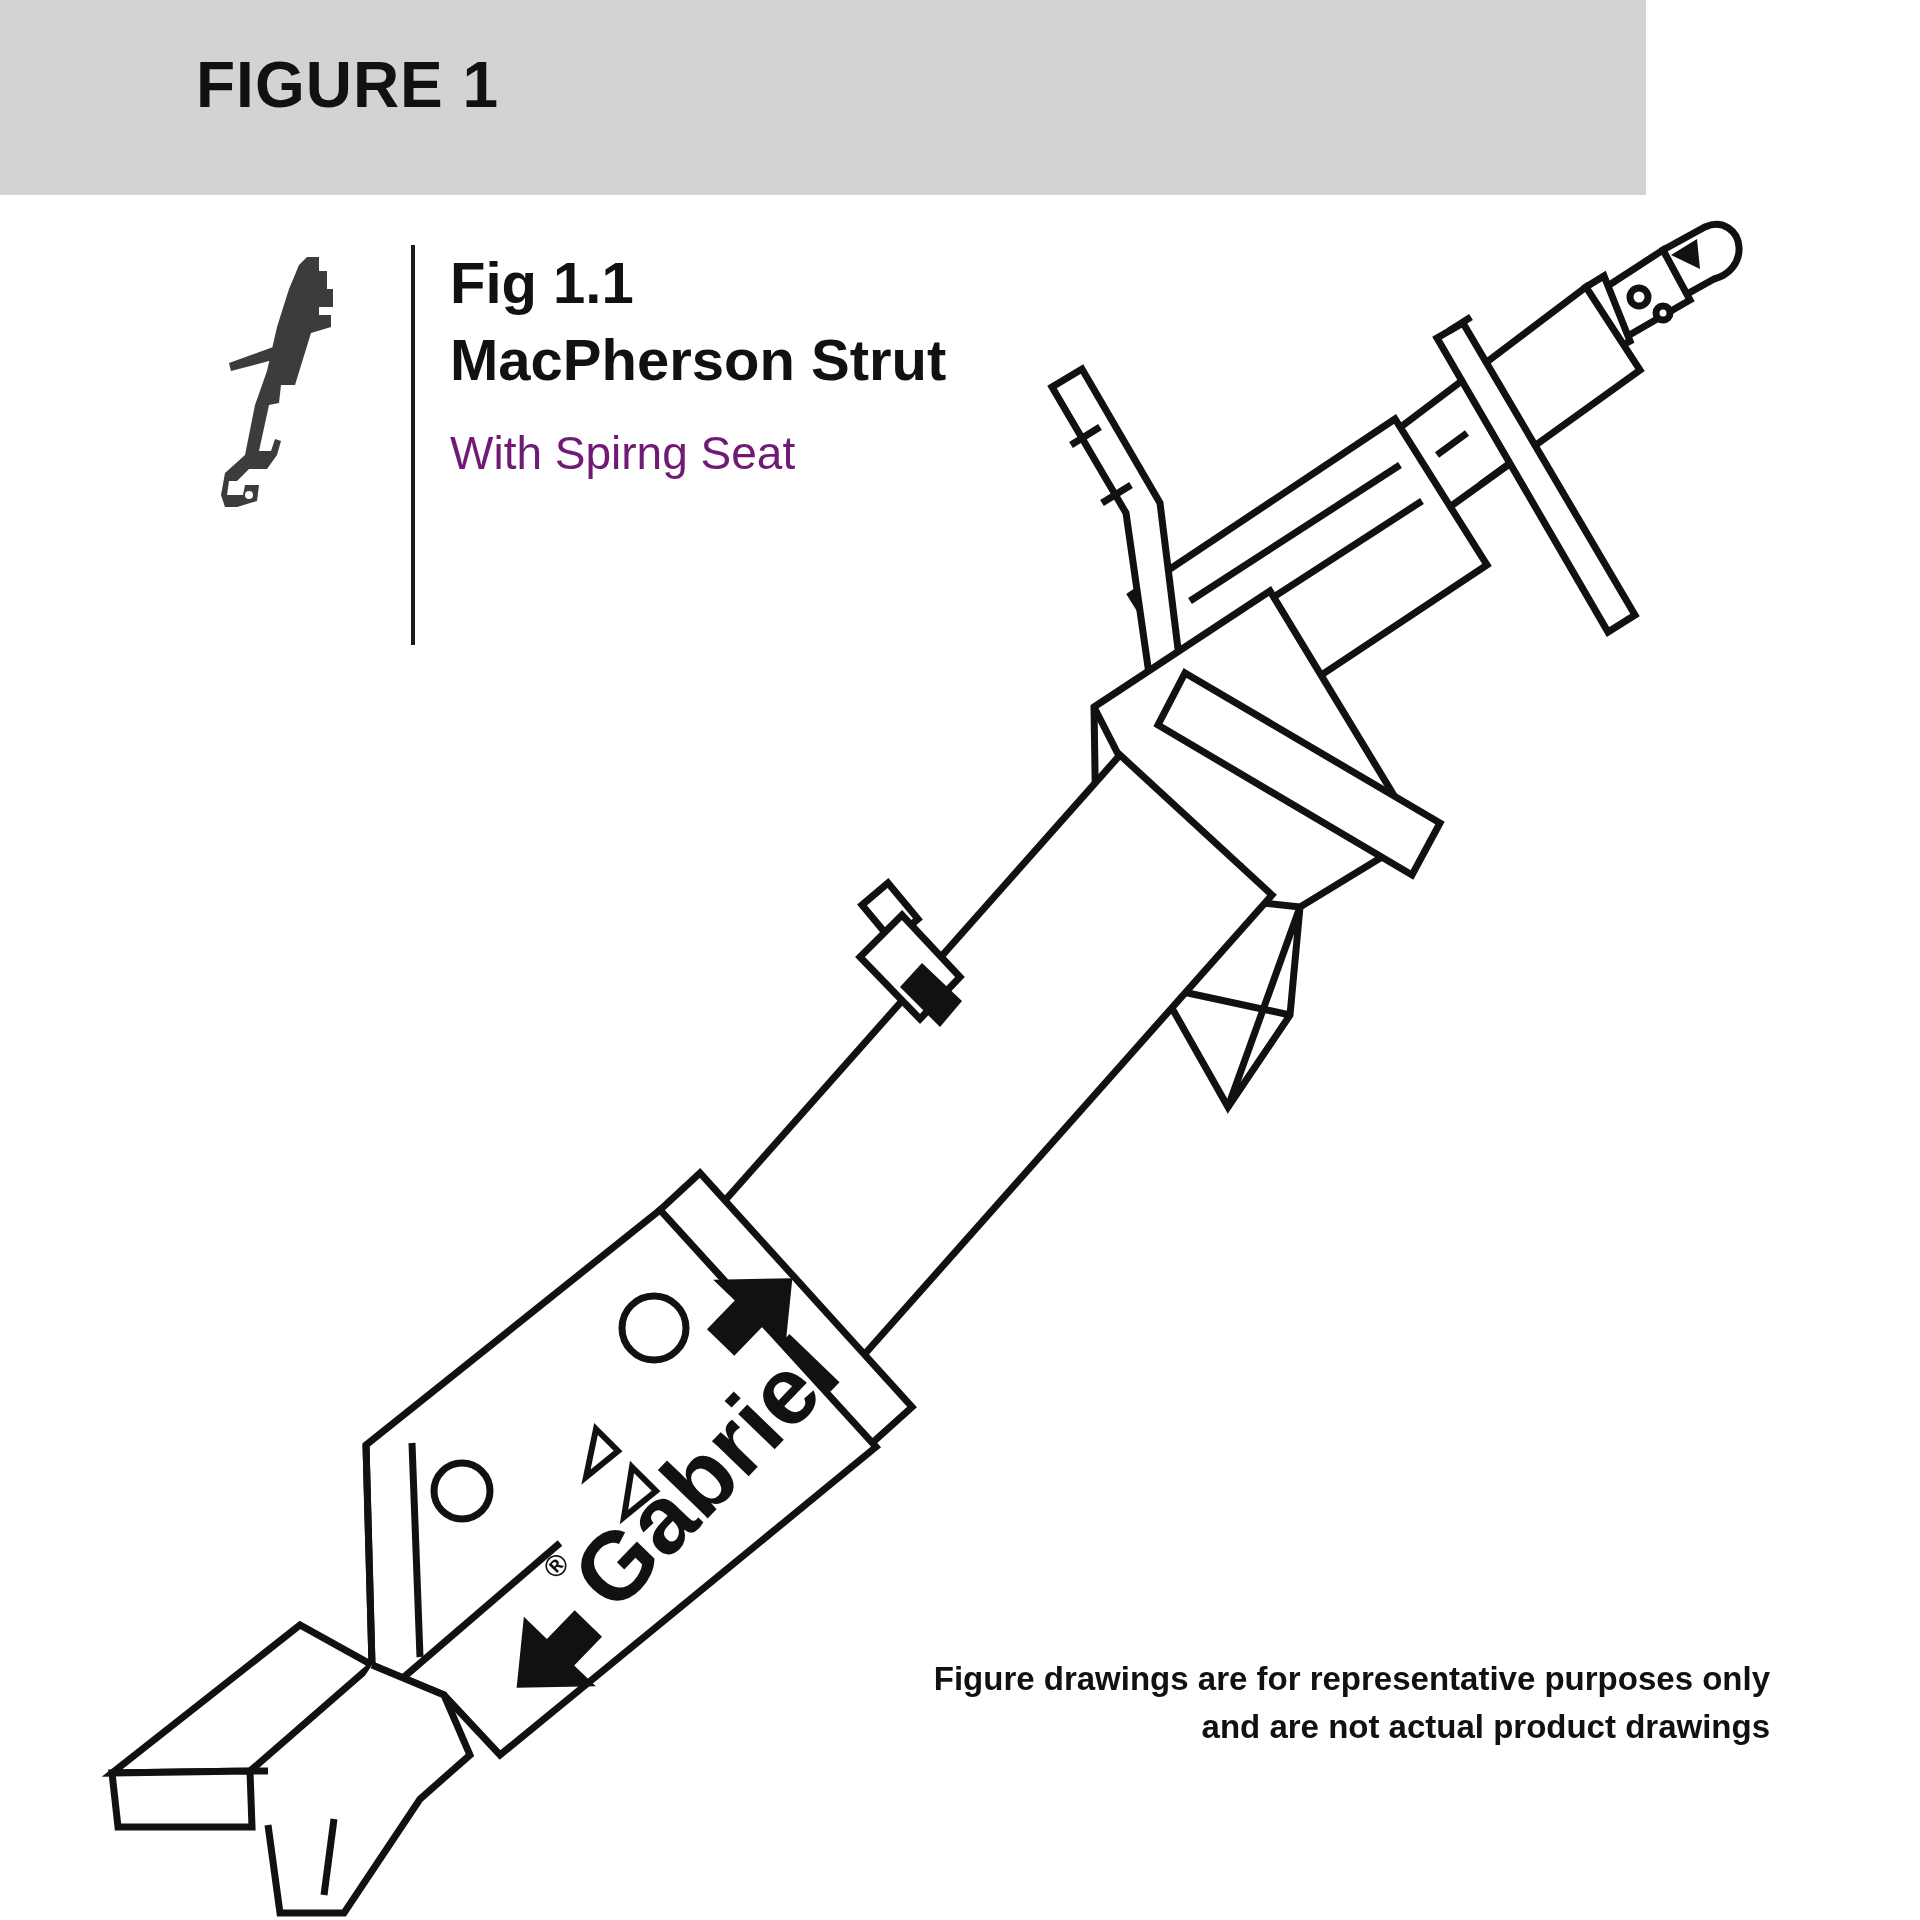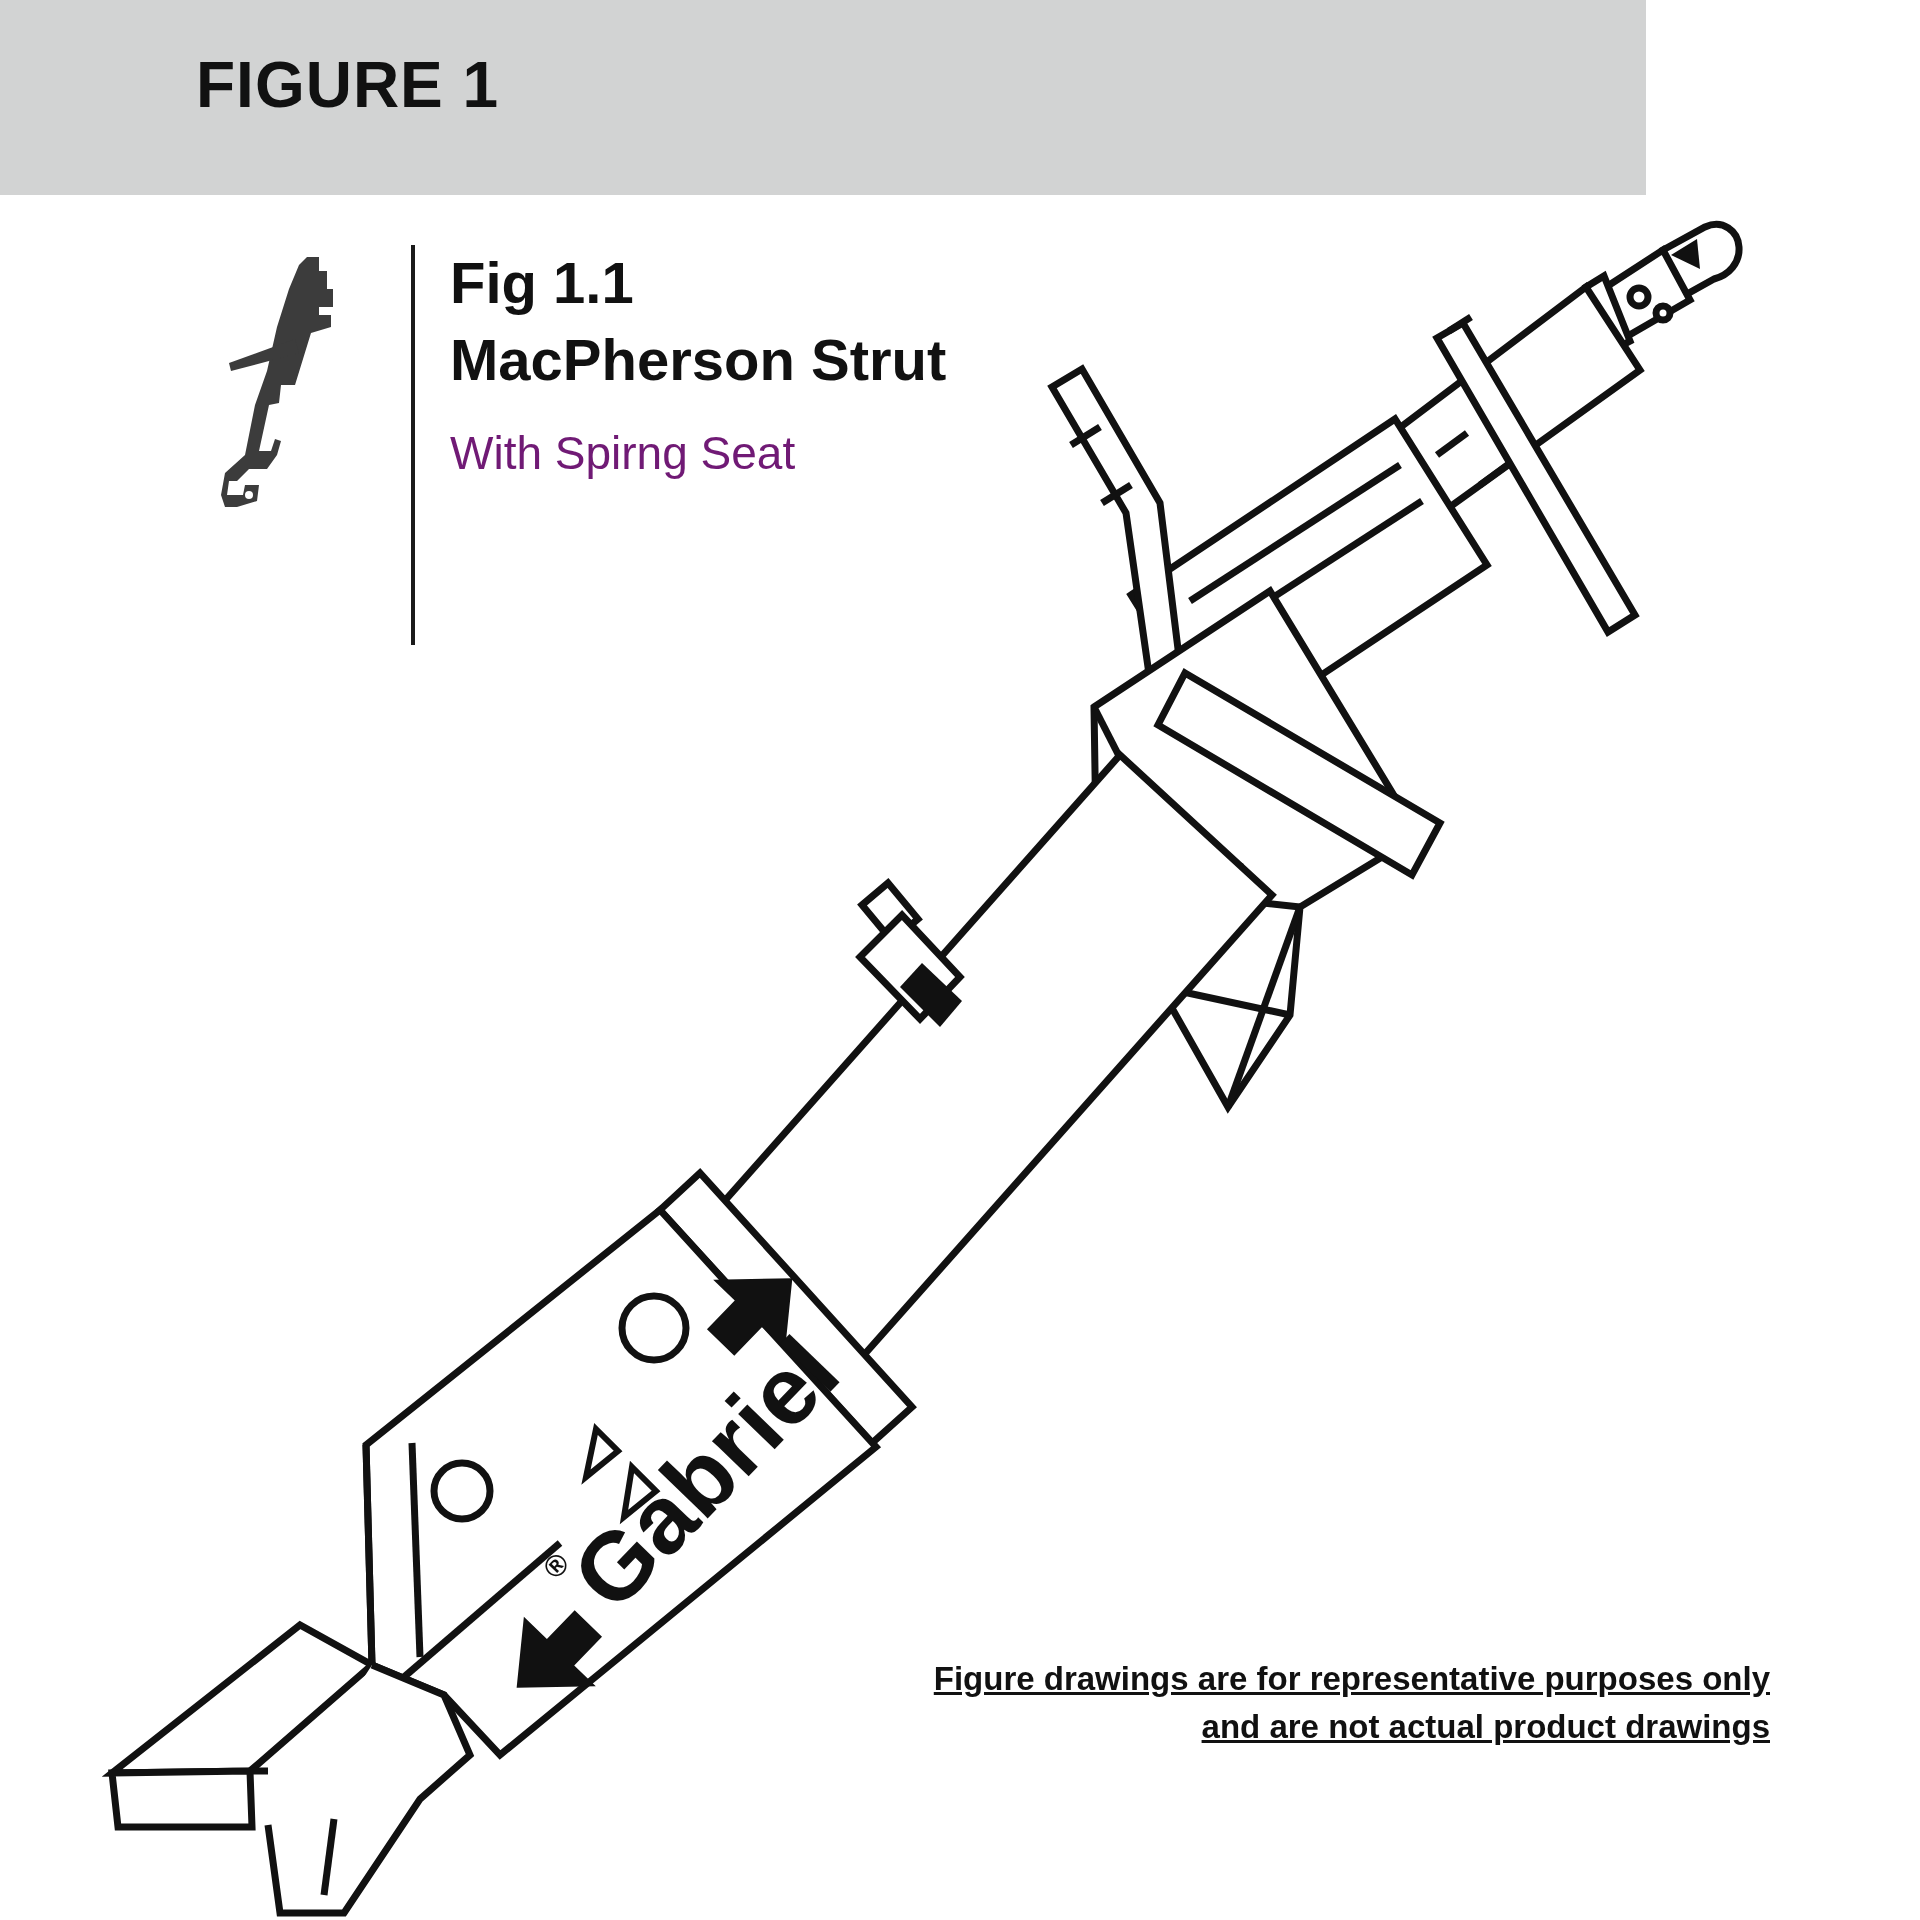--- a/index.html
+++ b/index.html
@@ -94,21 +94,20 @@
     position: absolute;
     right: 150px;
     top: 1655px;
     width: 1020px;
     text-align: right;
     font-size: 33px;
     font-weight: bold;
     color: #111111;
     line-height: 1.45;
     font-family: "Liberation Sans", sans-serif;
-    text-decoration: underline;
   }
   #disclaimer .line { display: block; }
 </style>
 </head>
 <body>
 
 <div id="figure-header">
   <div class="figure-title">FIGURE 1</div>
 </div>
 

